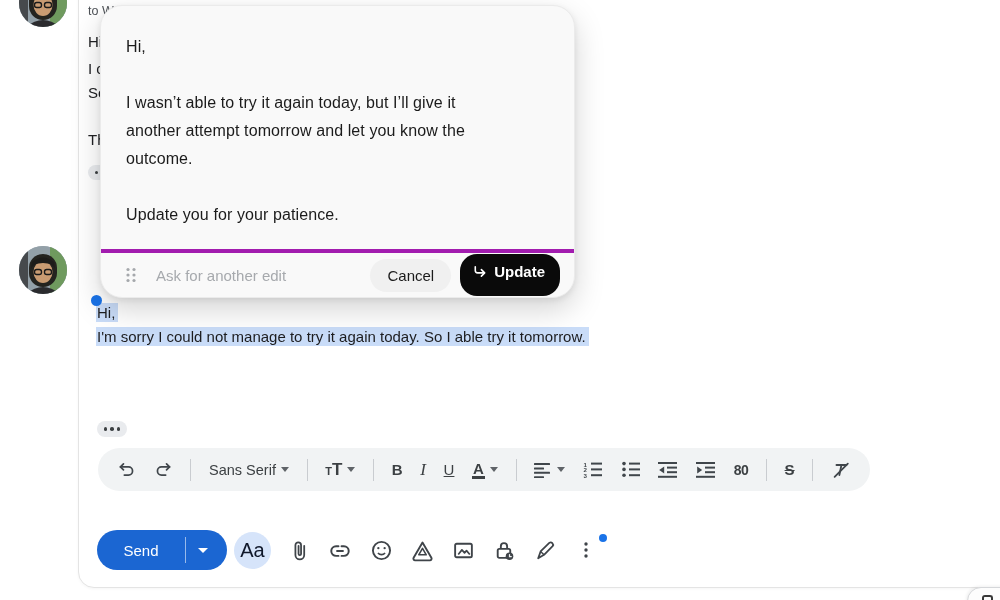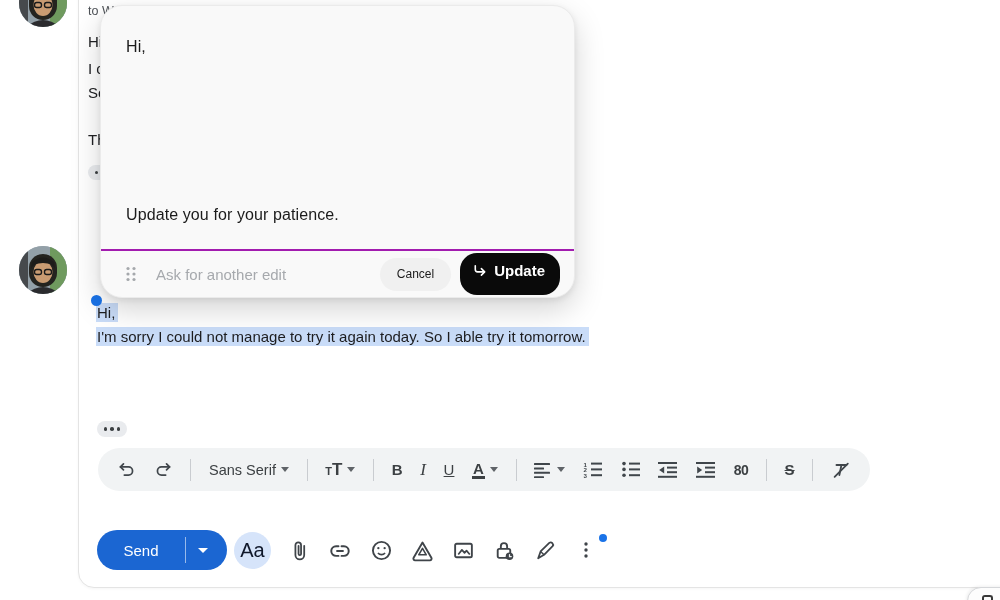--- a/index.html
+++ b/index.html
@@ -77,32 +77,32 @@
     background:#f9f9f9;border:1px solid #ebebeb;border-radius:22px;
     box-shadow:0 12px 30px rgba(0,0,0,.17), 0 2px 6px rgba(0,0,0,.08);
     z-index:10;box-sizing:border-box;
   }
   .popup .ptext{position:absolute;left:25px;color:#1b1b1b;font-size:16px;line-height:28px;letter-spacing:.1px;}
   .p-greeting{top:27px;}
   .p-body{top:83px;width:382px;}
   .p-closing{top:195px;}
   .popup-footer{
     position:absolute;left:0;right:0;bottom:0;height:48px;
-    border-top:2px solid #a21caf;display:flex;align-items:center;
+    border-top:4px solid #a21caf;display:flex;align-items:center;
     padding:0 14px 0 24px;box-sizing:border-box;
   }
   .drag-handle{color:#a5a8ac;display:flex;align-items:center;cursor:grab;}
   .edit-input{
     margin-left:17px;flex:1;border:none;outline:none;background:transparent;
     font-size:15px;color:#1b1b1b;font-family:"Liberation Sans",sans-serif;
   }
   .edit-input::placeholder{color:#a6a9ad;}
   .cancel-btn{
     height:33px;padding:0 17px;border-radius:17px;background:#f0f0f0;
-    display:flex;align-items:center;font-size:12px;font-weight:500;color:#1b1b1b;cursor:pointer;flex:none;
+    display:flex;align-items:center;font-size:15px;font-weight:500;color:#1b1b1b;cursor:pointer;flex:none;
   }
   .update-btn{
     margin-left:9px;height:34px;padding:0 15px 8px 12px;border-radius:17px;background:#0a0a0a;
     display:flex;align-items:center;gap:7px;font-size:15px;font-weight:600;color:#fff;cursor:pointer;flex:none;
   }
   
   .corner-peek{
     position:absolute;left:967px;top:587px;width:40px;height:14px;
     background:#fdfdfd;border:1px solid #d5d7da;border-radius:14px 0 0 0;
     box-shadow:-1px -1px 3px rgba(0,0,0,.06);z-index:11;
@@ -318,20 +318,21 @@
       <circle cx="11" cy="5" r="1.7"></circle>
         <circle cx="11" cy="11" r="1.7"></circle>
         <circle cx="11" cy="17" r="1.7"></circle>
     </svg>
     <span class="notif-dot"></span>
   </div>
 </div>
 
 <div class="popup">
   <div class="ptext p-greeting">Hi,</div>
+  <div class="ptext p-body">I wasn’t able to try it again today, but I’ll give it another attempt tomorrow and let you know the outcome.</div>
   <div class="ptext p-closing">Update you for your patience.</div>
   <div class="popup-footer">
     <span class="drag-handle">
       <svg width="12" height="16" viewBox="0 0 12 16" fill="currentColor">
         <circle cx="3" cy="2.5" r="1.6"></circle>
           <circle cx="3" cy="8" r="1.6"></circle>
           <circle cx="3" cy="13.5" r="1.6"></circle>
         <circle cx="9" cy="2.5" r="1.6"></circle>
           <circle cx="9" cy="8" r="1.6"></circle>
           <circle cx="9" cy="13.5" r="1.6"></circle>

